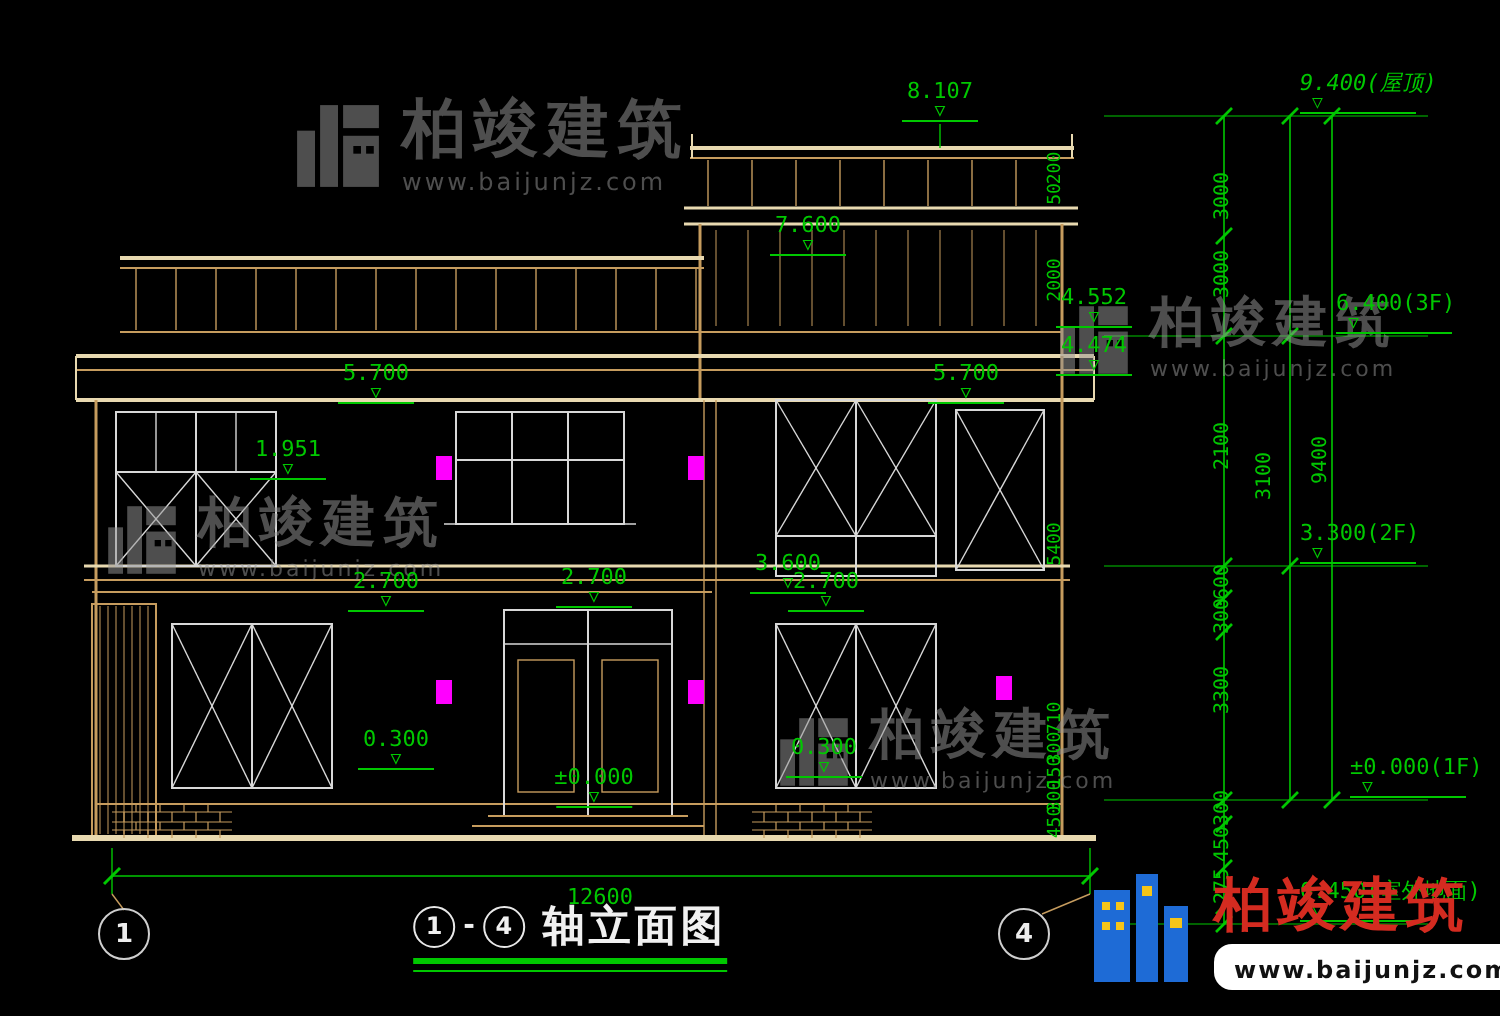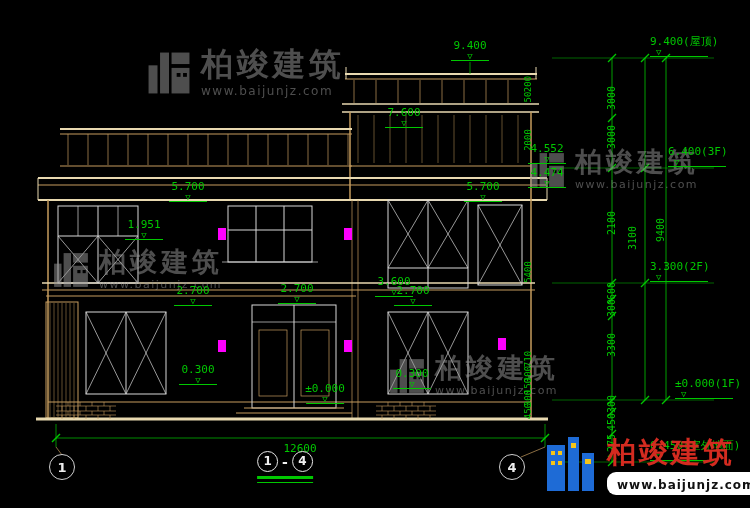--- a/index.html
+++ b/index.html
@@ -366,20 +366,21 @@
     <span>4</span>
   </div>
 
   <div class="dimtext" style="left:300px;top:426px">12600</div>
 
   <div class="title-block">
     <div class="title-row">
       <span class="tcirc">1</span>
       <span class="tdash">-</span>
       <span class="tcirc">4</span>
+      <span class="ttext">轴立面图</span>
     </div>
     <div class="tline1"></div>
     <div class="tline2"></div>
   </div>
 
   <div class="flogo">
     <svg class="flogo-icon" viewBox="0 0 54 58">
       <rect x="4" y="8" width="18" height="46" fill="var(--logo_blue)"></rect>
       <rect x="25" y="0" width="11" height="54" fill="var(--logo_blue)"></rect>
       <rect x="39" y="16" width="12" height="38" fill="var(--logo_blue)"></rect>
@@ -391,35 +392,35 @@
       <rect x="42" y="22" width="6" height="5" fill="var(--logo_yellow)"></rect>
     </svg>
     <div class="flogo-col">
       <div class="flogo-brand">柏竣建筑</div>
       <div class="flogo-url-bar">
         <span class="flogo-url">www.baijunjz.com</span>
       </div>
     </div>
   </div>
 
-<div class="lvl" style="left: 470px; top: 40px;"><span>9.400</span><span class="mk">▽</span><span class="ln"></span></div>
+<div class="lvl" style="left: 470px; top: 40px;"><span>8.107</span><span class="mk">▽</span><span class="ln"></span></div>
     <div class="lvl" style="left: 404px; top: 107px;"><span>7.600</span><span class="mk">▽</span><span class="ln"></span></div>
     <div class="lvl" style="left: 547px; top: 143px;"><span>4.552</span><span class="mk">▽</span><span class="ln"></span></div>
     <div class="lvl" style="left: 547px; top: 167px;"><span>4.474</span><span class="mk">▽</span><span class="ln"></span></div>
     <div class="lvl" style="left: 188px; top: 181px;"><span>5.700</span><span class="mk">▽</span><span class="ln"></span></div>
     <div class="lvl" style="left: 483px; top: 181px;"><span>5.700</span><span class="mk">▽</span><span class="ln"></span></div>
     <div class="lvl" style="left: 144px; top: 219px;"><span>1.951</span><span class="mk">▽</span><span class="ln"></span></div>
     <div class="lvl" style="left: 394px; top: 249px; margin-top: 27px;"><span>3.600</span><span class="mk">▽</span><span class="ln"></span></div>
     <div class="lvl" style="left: 193px; top: 285px;"><span>2.700</span><span class="mk">▽</span><span class="ln"></span></div>
     <div class="lvl" style="left: 297px; top: 283px;"><span>2.700</span><span class="mk">▽</span><span class="ln"></span></div>
     <div class="lvl" style="left: 413px; top: 285px;"><span>2.700</span><span class="mk">▽</span><span class="ln"></span></div>
     <div class="lvl" style="left: 198px; top: 364px;"><span>0.300</span><span class="mk">▽</span><span class="ln"></span></div>
-    <div class="lvl" style="left: 297px; top: 383px; margin-left: 28px;"><span>±0.000</span><span class="mk">▽</span><span class="ln"></span></div>
+    <div class="lvl" style="left: 297px; top: 383px;"><span>±0.000</span><span class="mk">▽</span><span class="ln"></span></div>
     <div class="lvl" style="left: 412px; top: 368px;"><span>0.300</span><span class="mk">▽</span><span class="ln"></span></div>
-    <div class="lvl r" style="left: 650px; top: 36px;"><span>9.400(屋顶)</span><span class="mk">▽</span><span class="ln"></span></div>
+    <div class="lvl r" style="left: 650px; top: 36px; font-style: italic;"><span>9.400(屋顶)</span><span class="mk">▽</span><span class="ln"></span></div>
     <div class="lvl r" style="left: 668px; top: 146px;"><span>6.400(3F)</span><span class="mk">▽</span><span class="ln"></span></div>
     <div class="lvl r" style="left: 650px; top: 261px;"><span>3.300(2F)</span><span class="mk">▽</span><span class="ln"></span></div>
     <div class="lvl r" style="left: 646px; top: 378px; margin-left: 29px;"><span>±0.000(1F)</span><span class="mk">▽</span><span class="ln"></span></div>
     <div class="lvl r" style="left: 650px; top: 440px;"><span>0.450(室外地面)</span><span class="mk">▽</span><span class="ln"></span></div>
     <div class="chain" style="left: 612px; top: 98px;">3000</div>
     <div class="chain" style="left: 612px; top: 137px;">3000</div>
     <div class="chain" style="left: 612px; top: 223px;">2100</div>
     <div class="chain" style="left: 633px; top: 238px;">3100</div>
     <div class="chain" style="left: 661px; top: 230px;">9400</div>
     <div class="chain" style="left: 612px; top: 291px;">600</div>

